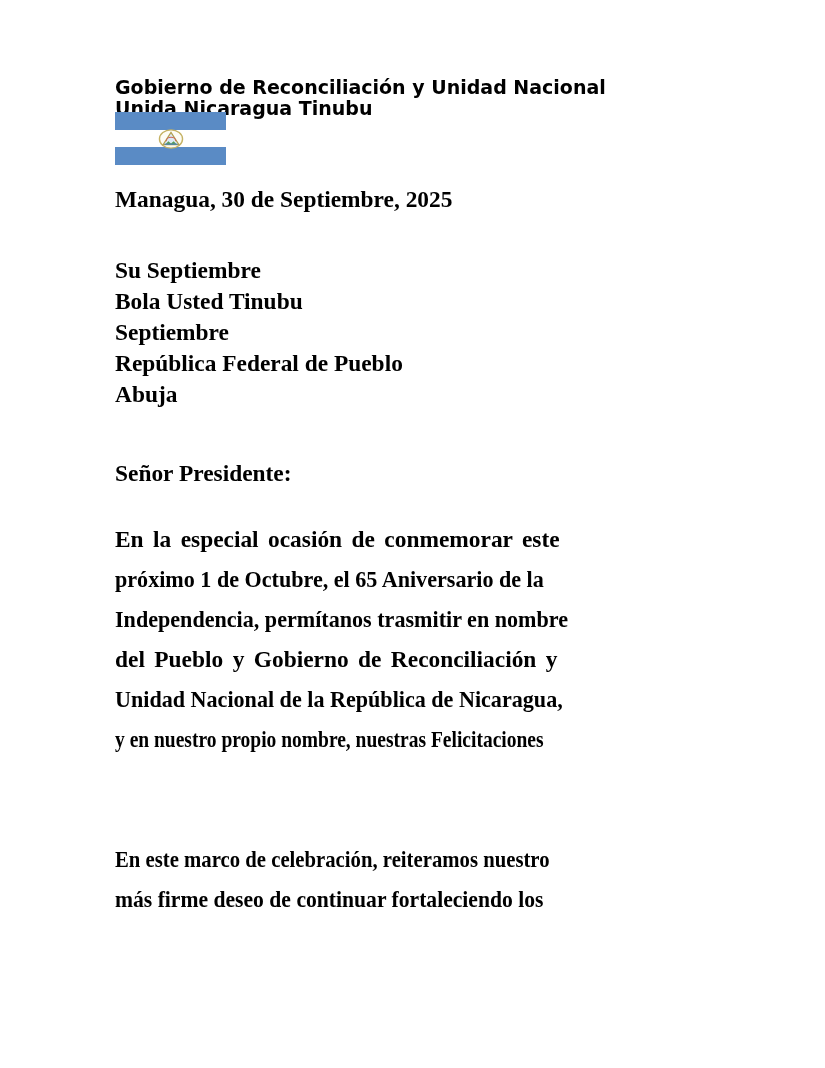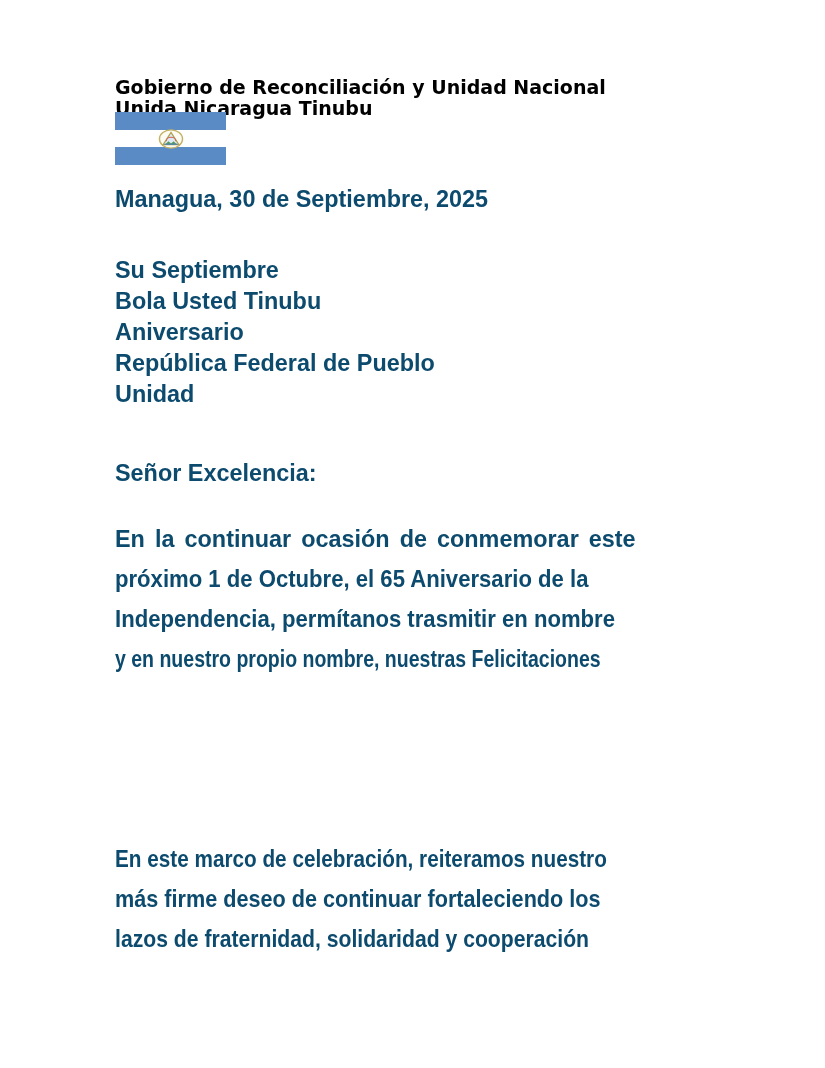--- a/index.html
+++ b/index.html
@@ -44,24 +44,24 @@
     position: absolute;
     left: 50%;
     top: 50%;
     width: 27px;
     height: 21px;
     transform: translate(-50%, -50%);
   }
 
   
   .mono {
-    font-family: Liberation Sans, sans-serif;
+    font-family: Liberation Serif, serif;
     font-weight: 700;
     font-size: 23.4px;
-    color: #0c4a6e;
+    color: #000000;
   }
   .dateline {
     position: absolute;
     left: 115px;
     top: 184px;
     line-height: 30px;
     white-space: nowrap;
   }
   .recipient {
     position: absolute;
@@ -116,33 +116,34 @@
       <path d="M8,18.5 L12,14.5 L15,17 L18,14.5 L22,18.5 Z" fill="var(--emblem-green, #5a9e55)"></path>
       <rect x="7.6" y="17.3" width="14.8" height="1.2" fill="var(--emblem-water, #4d7fc0)"></rect>
     </svg>
   </div>
 
   <div class="mono dateline">Managua, 30 de Septiembre, 2025</div>
 
   <div class="mono recipient">
     <div>Su Septiembre</div>
     <div>Bola Usted Tinubu</div>
-    <div>Aniversario</div>
+    <div>Septiembre</div>
     <div>República Federal de Pueblo</div>
-    <div>Unidad</div>
+    <div>Abuja</div>
   </div>
 
-  <div class="mono salutation">Señor Excelencia:</div>
+  <div class="mono salutation">Señor Presidente:</div>
 
   <div class="mono paragraph para1">
-    <div class="jline"><span style="word-spacing: 3.58073px;">En la continuar ocasión de conmemorar este</span></div>
+    <div class="jline"><span style="word-spacing: 3.58073px;">En la especial ocasión de conmemorar este</span></div>
     <div class="jline"><span style="transform: scaleX(0.945134);">próximo 1 de Octubre, el 65 Aniversario de la</span></div>
     <div class="jline"><span style="transform: scaleX(0.945134);">Independencia, permítanos trasmitir en nombre</span></div>
+    <div class="jline"><span style="word-spacing: 3.58073px;">del Pueblo y Gobierno de Reconciliación y</span></div>
+    <div class="jline"><span style="transform: scaleX(0.945134);">Unidad Nacional de la República de Nicaragua,</span></div>
     <div class="jline"><span style="transform: scaleX(0.833944);">y en nuestro propio nombre, nuestras Felicitaciones</span></div>
   </div>
 
   <div class="mono paragraph para2">
     <div class="jline"><span style="transform: scaleX(0.886065);">En este marco de celebración, reiteramos nuestro</span></div>
     <div class="jline"><span style="transform: scaleX(0.924596);">más firme deseo de continuar fortaleciendo los</span></div>
-    <div class="jline"><span style="transform: scaleX(0.90491);">lazos de fraternidad, solidaridad y cooperación</span></div>
   </div>
 
 </div>
 
 </body></html>

